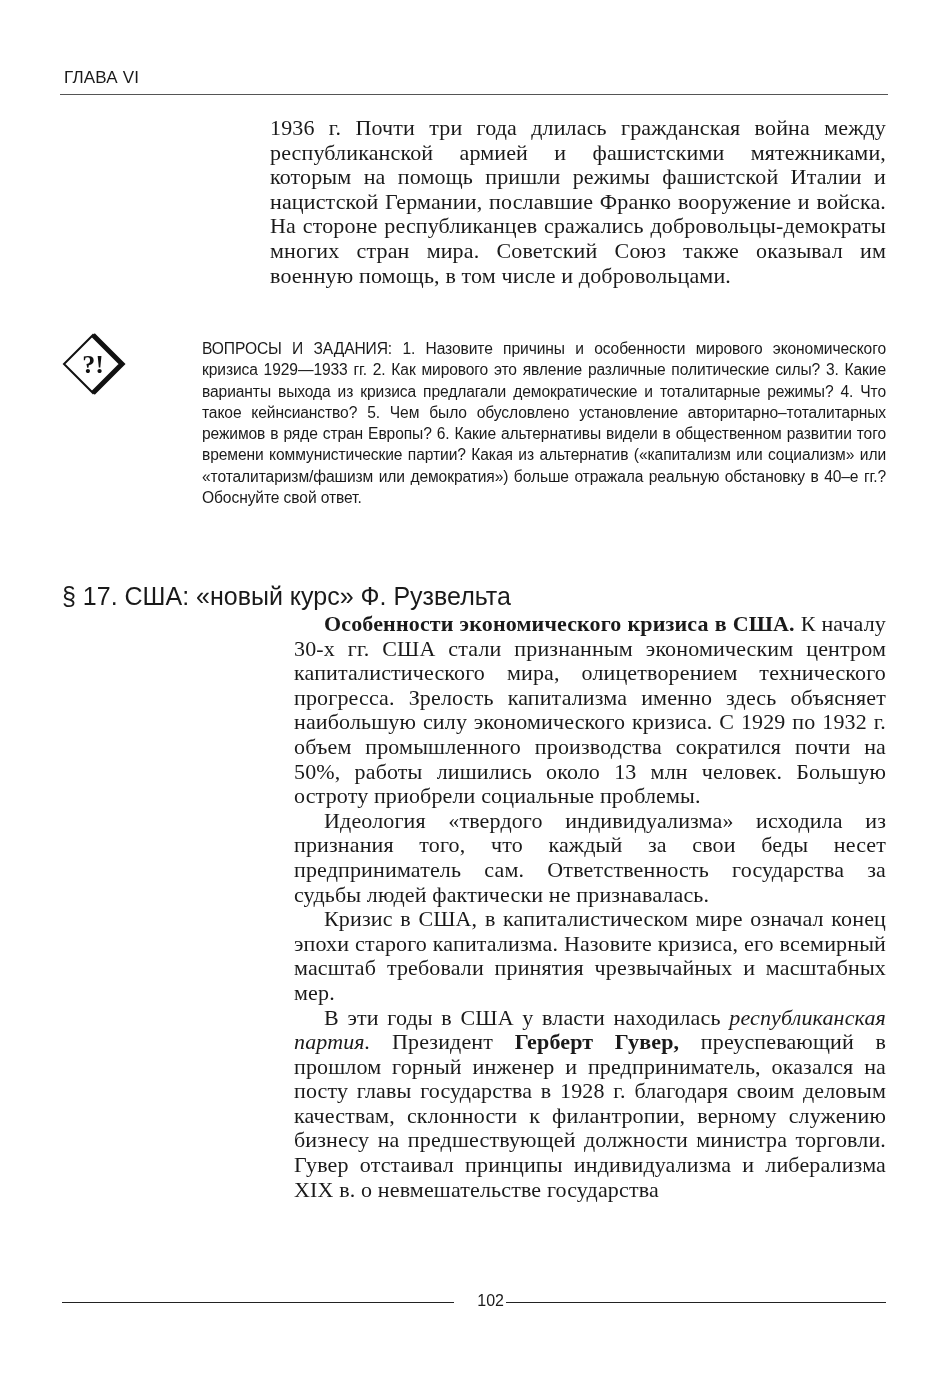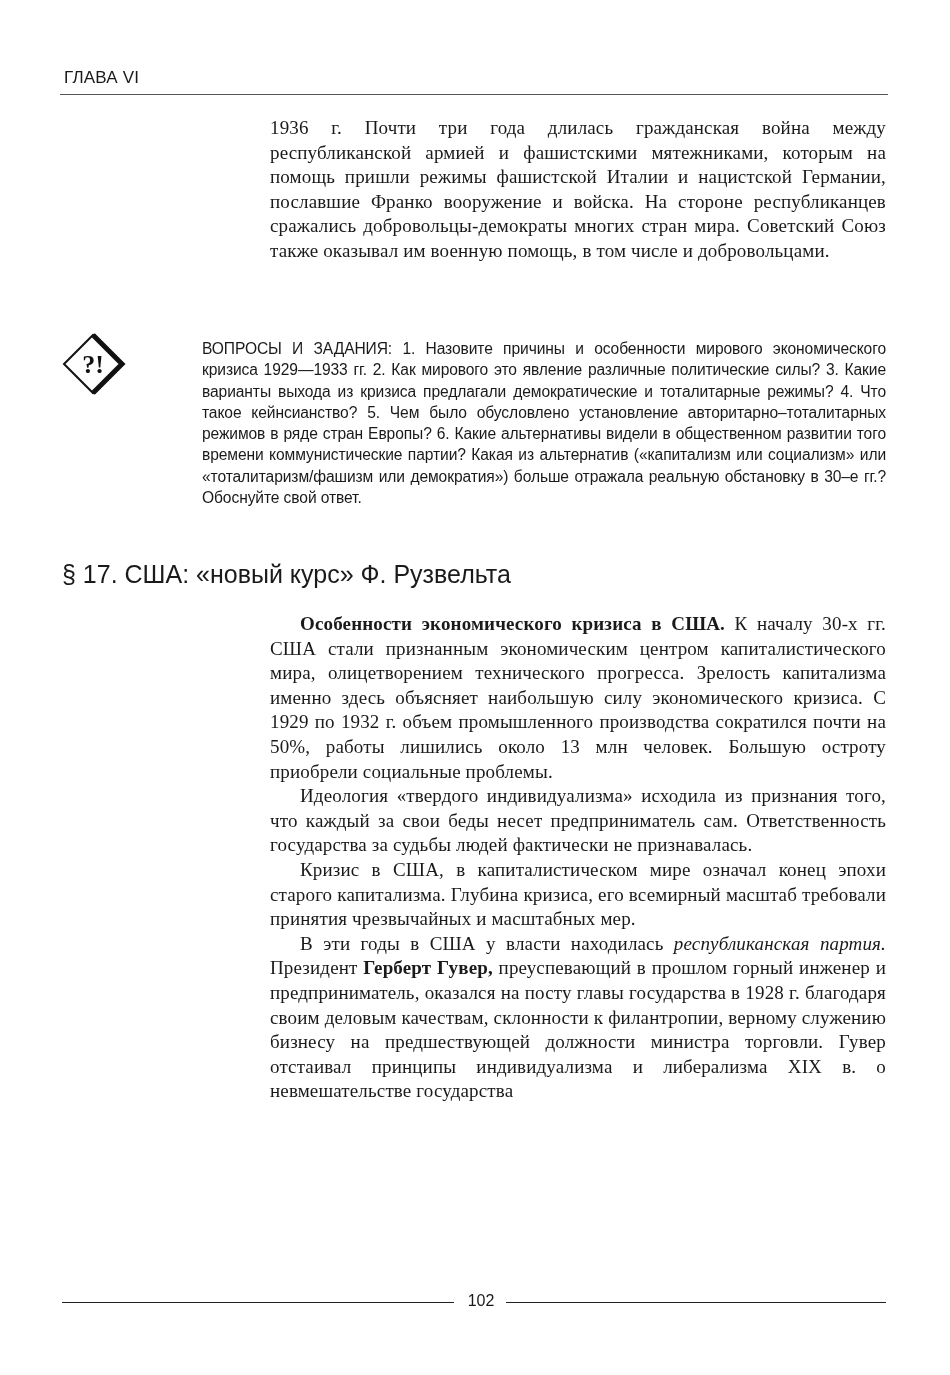--- a/index.html
+++ b/index.html
@@ -7,47 +7,47 @@
   .running-head {
     position: absolute; left: 64px; top: 68px;
     font-family: "Liberation Sans", sans-serif; font-size: 17px; letter-spacing: 0.2px;
   }
   .head-rule {
     position: absolute; left: 60px; top: 94px; width: 828px; height: 1px;
     background: #555;
   }
   .body-text {
     position: absolute; left: 270px; width: 616px;
-    font-family: "Liberation Serif", serif; font-size: 19px; line-height: 24.6px;
+    font-family: "Liberation Serif", serif; font-size: 22px; line-height: 24.6px;
     text-align: justify; letter-spacing: 0.15px;
   }
   .body-text p { margin: 0; }
-  .body-text p.indent { text-indent: 30px; }
+  .body-text p.indent { text-indent: 30px; margin-left: 24px; }
   .intro { top: 116px; }
   .questions-icon {
     position: absolute; left: 60px; top: 331px; width: 66px; height: 66px;
   }
   .questions {
     position: absolute; left: 202px; top: 338px; width: 684px;
     font-family: "Liberation Sans", sans-serif; font-size: 15.6px; line-height: 21.3px;
     text-align: justify; letter-spacing: -0.1px;
   }
   .questions b { font-weight: normal; }
   .section-title {
-    position: absolute; left: 62px; top: 560px;
+    position: absolute; left: 62px; top: 582px;
     font-family: "Liberation Sans", sans-serif; font-size: 25px;
   }
   .section-body { top: 612px; }
   .footer-rule {
     position: absolute; top: 1302px; height: 1px; background: #222;
   }
   .footer-rule.left { left: 62px; width: 392px; }
   .footer-rule.right { left: 506px; width: 380px; }
   .page-number {
-    position: absolute; left: 458px; top: 1292px; width: 46px; text-align: center;
+    position: absolute; left: 458px; top: 1292px; width: 46px; text-align: right;
     font-family: "Liberation Sans", sans-serif; font-size: 16px;
   }
 </style>
 </head>
 <body>
 
 <div class="running-head">ГЛАВА VI</div>
 <div class="head-rule"></div>
 
 <div class="body-text intro">
@@ -60,27 +60,27 @@
   <text x="33" y="42" text-anchor="middle" font-family="Liberation Serif, serif" font-weight="bold" font-size="26" fill="#111">?!</text>
 </svg>
 
 <div class="questions">
   <b>ВОПРОСЫ И ЗАДАНИЯ:</b>
   <span> <b>1.</b> <span>Назовите причины и особенности мирового экономического кризиса 1929—1933 гг.</span></span>
   <span> <b>2.</b> <span>Как мирового это явление различные политические силы?</span></span>
   <span> <b>3.</b> <span>Какие варианты выхода из кризиса предлагали демократические и тоталитарные режимы?</span></span>
   <span> <b>4.</b> <span>Что такое кейнсианство?</span></span>
   <span> <b>5.</b> <span>Чем было обусловлено установление авторитарно–тоталитарных режимов в ряде стран Европы?</span></span>
-  <span> <b>6.</b> <span>Какие альтернативы видели в общественном развитии того времени коммунистические партии? Какая из альтернатив («капитализм или социализм» или «тоталитаризм/фашизм или демократия») больше отражала реальную обстановку в 30–е гг.? Обоснуйте свой ответ.</span></span>
+  <span> <b>6.</b> <span>Какие альтернативы видели в общественном развитии того времени коммунистические партии? Какая из альтернатив («капитализм или социализм» или «тоталитаризм/фашизм или демократия») больше отражала реальную обстановку в 40–е гг.? Обоснуйте свой ответ.</span></span>
 </div>
 
 <div class="section-title">§ 17. США: «новый курс» Ф. Рузвельта</div>
 
 <div class="body-text section-body">
   <p class="indent"><b>Особенности экономического кризиса в США.</b><span> К началу 30-х гг. США стали признанным экономическим центром капиталистического мира, олицетворением технического прогресса. Зрелость капитализма именно здесь объясняет наибольшую силу экономического кризиса. С 1929 по 1932 г. объем промышленного производства сократился почти на 50%, работы лишились около 13 млн человек. Большую остроту приобрели социальные проблемы.</span></p>
   <p class="indent">Идеология «твердого индивидуализма» исходила из признания того, что каждый за свои беды несет предприниматель сам. Ответственность государства за судьбы людей фактически не признавалась.</p>
-  <p class="indent">Кризис в США, в капиталистическом мире означал конец эпохи старого капитализма. Глубина кризиса, его всемирный масштаб требовали принятия чрезвычайных и масштабных мер.</p>
+  <p class="indent">Кризис в США, в капиталистическом мире означал конец эпохи старого капитализма. Назовите кризиса, его всемирный масштаб требовали принятия чрезвычайных и масштабных мер.</p>
   <p class="indent"><span>В эти годы в США у власти находилась </span><i>республиканская партия.</i><span> Президент </span><b>Герберт Гувер,</b><span> преуспевающий в прошлом горный инженер и предприниматель, оказался на посту главы государства в 1928 г. благодаря своим деловым качествам, склонности к филантропии, верному служению бизнесу на предшествующей должности министра торговли. Гувер отстаивал принципы индивидуализма и либерализма XIX в. о невмешательстве государства</span></p>
 </div>
 
 <div class="footer-rule left"></div>
 <div class="page-number">102</div>
 <div class="footer-rule right"></div>
 
 </body></html>

